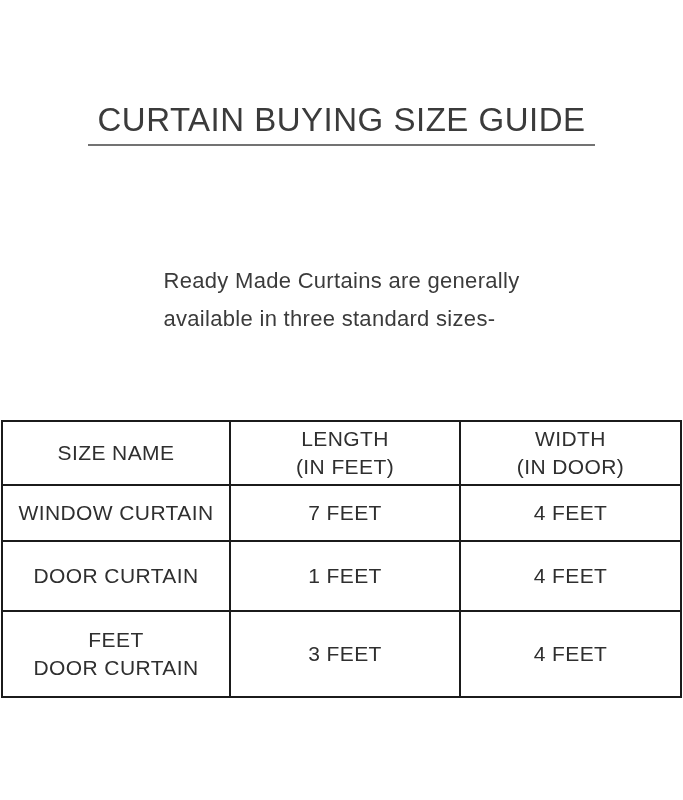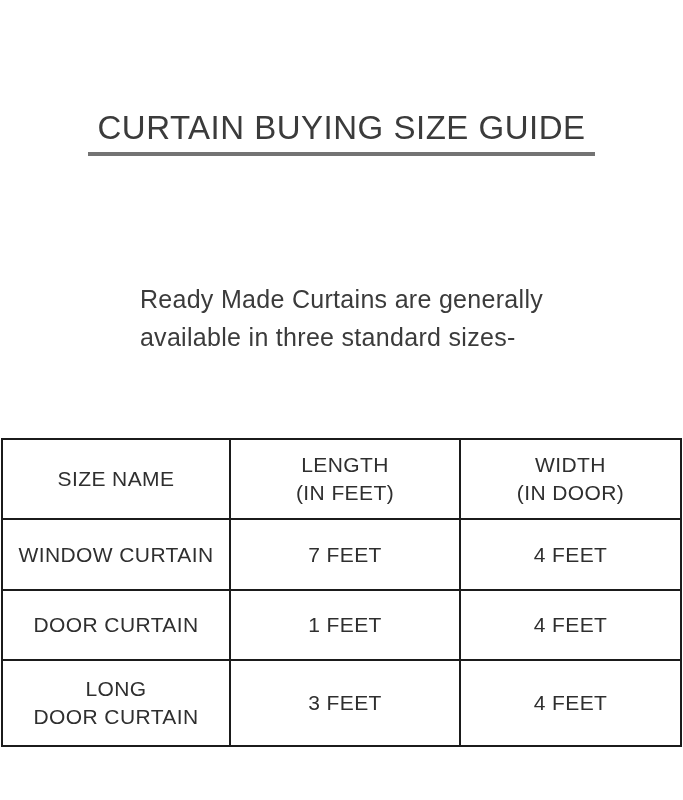--- a/index.html
+++ b/index.html
@@ -13,35 +13,35 @@
     color: #3b3b3b;
     overflow: hidden;
   }
   .title-wrap {
     text-align: center;
     margin: 0;
     padding-top: 94px;
   }
   .page-title {
     display: inline-block;
-    margin: 16px;
+    margin: 8px;
     font-size: 33px;
     font-weight: normal;
     line-height: 36px;
     letter-spacing: 0.5px;
     color: #3b3b3b;
     padding: 0 9px 6px 9px;
-    border-bottom: 4px solid #737373;
+    border-bottom: 2px solid #737373;
     white-space: nowrap;
   }
   .intro {
     margin: 108px auto 0 auto;
     width: fit-content;
     text-align: left;
-    font-size: 25px;
+    font-size: 22px;
     line-height: 38px;
     letter-spacing: 0.3px;
     color: #3b3b3b;
     white-space: pre-line;
   }
   table.size-guide {
     border-collapse: collapse;
     table-layout: fixed;
     width: 679px;
     margin: 82px auto 0 auto;
@@ -52,22 +52,22 @@
     text-align: center;
     vertical-align: middle;
     font-size: 21px;
     font-weight: normal;
     line-height: 28px;
     letter-spacing: 0.4px;
     color: #2f2f2f;
     white-space: pre-line;
     padding: 0 4px;
   }
-  tr.header-row   { height: 80px; }
-  tr.row-window   { height: 71px; }
+  tr.header-row   { height: 64px; }
+  tr.row-window   { height: 56px; }
   tr.row-door     { height: 70px; }
   tr.row-longdoor { height: 86px; }
 </style>
 </head>
 <body>
 
 <div class="page">
 
   <div class="title-wrap">
     <h1 class="page-title">CURTAIN BUYING SIZE GUIDE</h1>
@@ -96,21 +96,21 @@
         <td>WINDOW CURTAIN</td>
         <td>7 FEET</td>
         <td>4 FEET</td>
       </tr>
       <tr class="row-door">
         <td>DOOR CURTAIN</td>
         <td>1 FEET</td>
         <td>4 FEET</td>
       </tr>
       <tr class="row-longdoor">
-        <td>LONG
+        <td>FEET
 DOOR CURTAIN</td>
         <td>3 FEET</td>
         <td>4 FEET</td>
       </tr>
     </tbody>
   </table>
 
 </div>
 
 </body></html>

